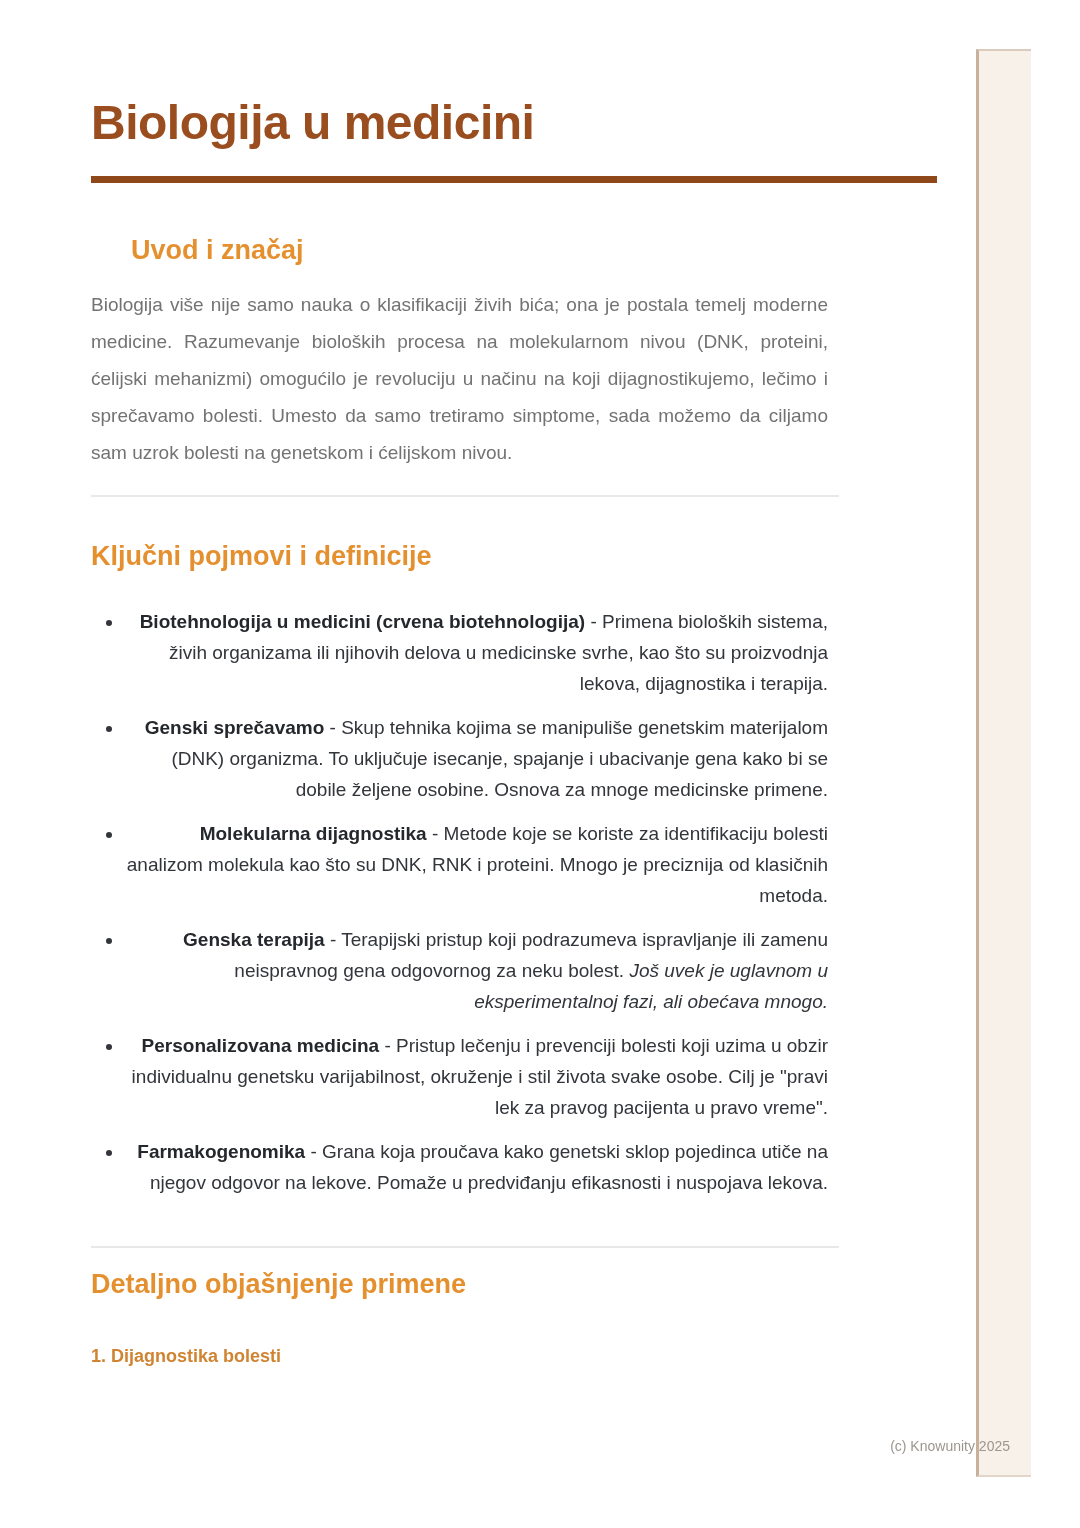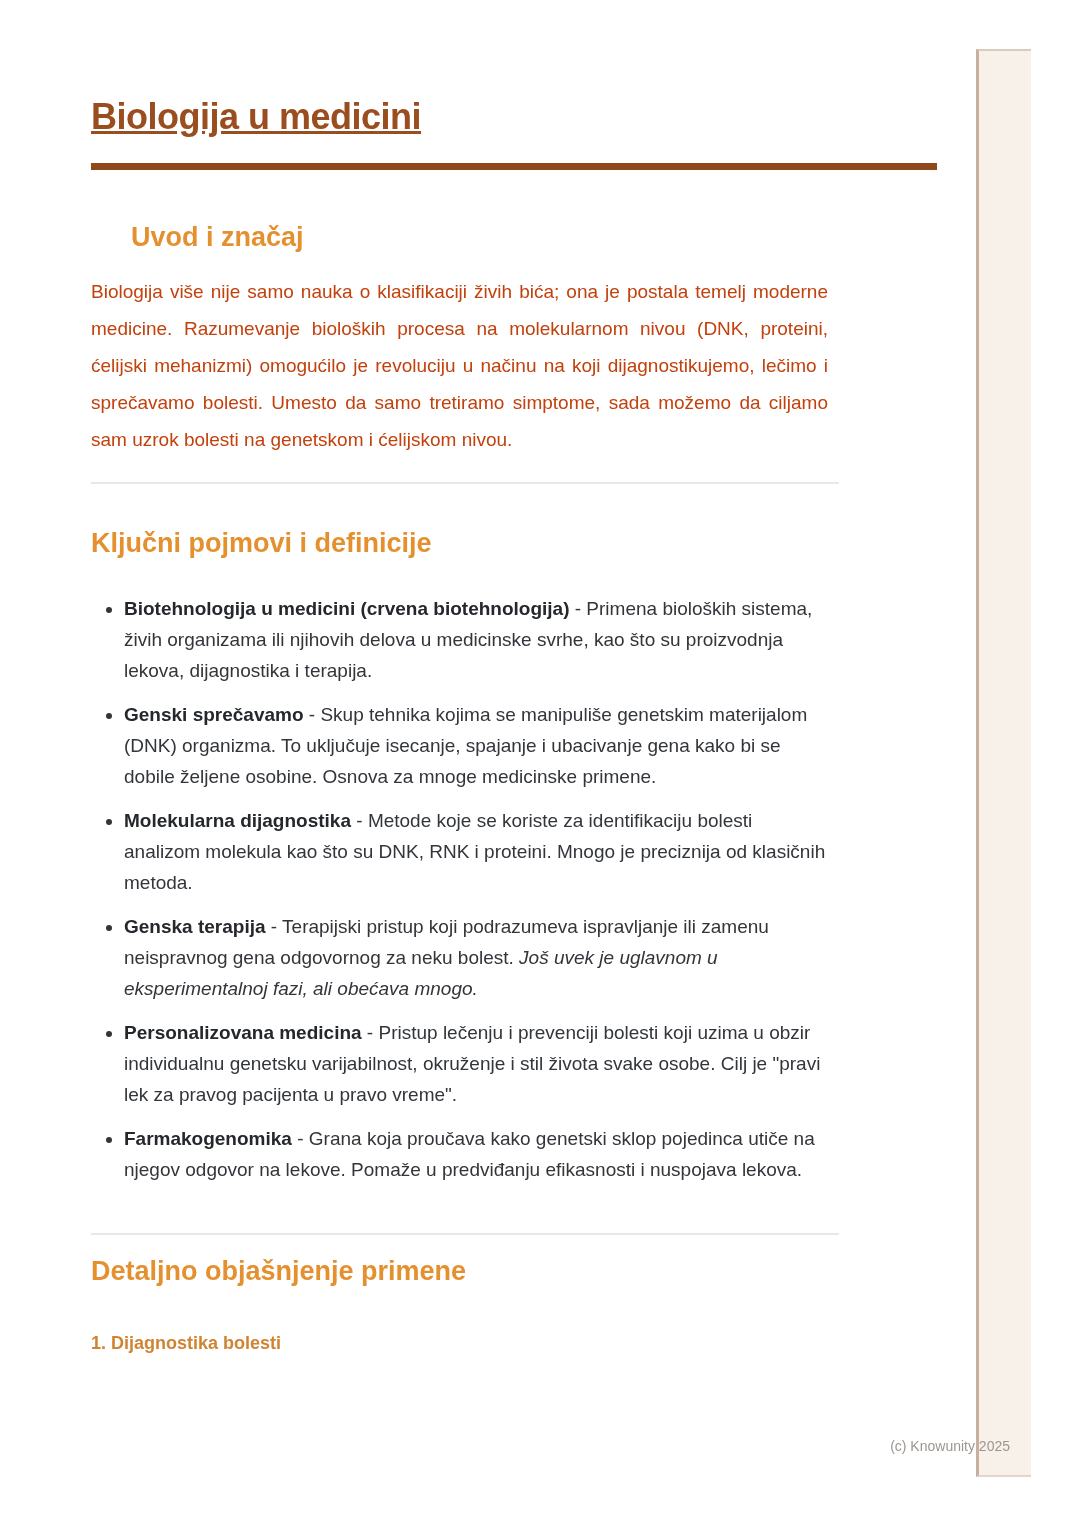--- a/index.html
+++ b/index.html
@@ -22,26 +22,25 @@
     box-sizing:border-box;
     z-index:1;
   }
   .content{
     position:relative;
     padding:97px 0 0 91px;
     width:846px;
   }
   h1.doc-title{
     margin:0;
-    font-size:36px;
+    font-size:48px;
     line-height:1.1;
     font-weight:800;
     letter-spacing:-0.5px;
     color:#9A4D1E;
-    text-decoration:underline;
   }
   .title-rule{
     width:846px;height:7px;
     background:#8F4819;
     margin-top:26px;
   }
   h2.sec{
     margin:0;
     font-size:27px;
     line-height:31px;
@@ -50,35 +49,36 @@
   }
   h2.sec-uvod{margin-top:52px;margin-left:40px;}
   h2.sec-terms{margin-top:44px;}
   h2.sec-details{margin-top:21px;}
   p.intro{
     margin:20px 0 0 0;
     width:737px;
     font-size:19px;
     line-height:37px;
     text-align:justify;
-    color:#c2410c;
+    color:#737373;
   }
   hr.divider{
     border:none;
     border-top:2px solid #E8E8E8;
     width:748px;
     margin:0;
   }
   hr.divider-1{margin-top:24px;}
   hr.divider-2{margin-top:48px;}
   ul.terms{
     margin:34px 0 0 0;
     padding:0 0 0 33px;
     width:704px;
     list-style:disc outside;
+    text-align:right;
   }
   ul.terms li{
     font-size:19px;
     line-height:31px;
     margin:0 0 13px 0;
     color:#32353A;
   }
   ul.terms li::marker{color:#32353A;}
   ul.terms li:last-child{margin-bottom:0;}
   .term{font-weight:700;color:#24272C;}

